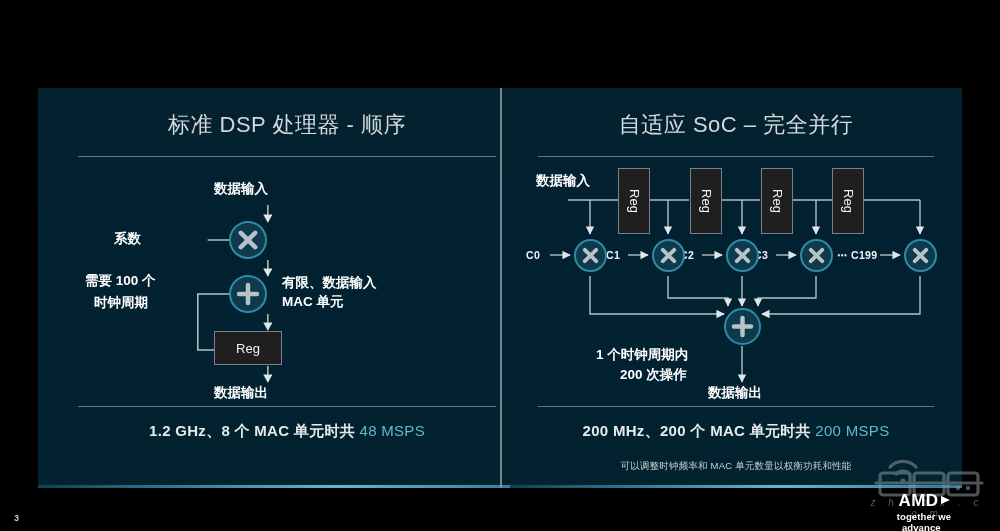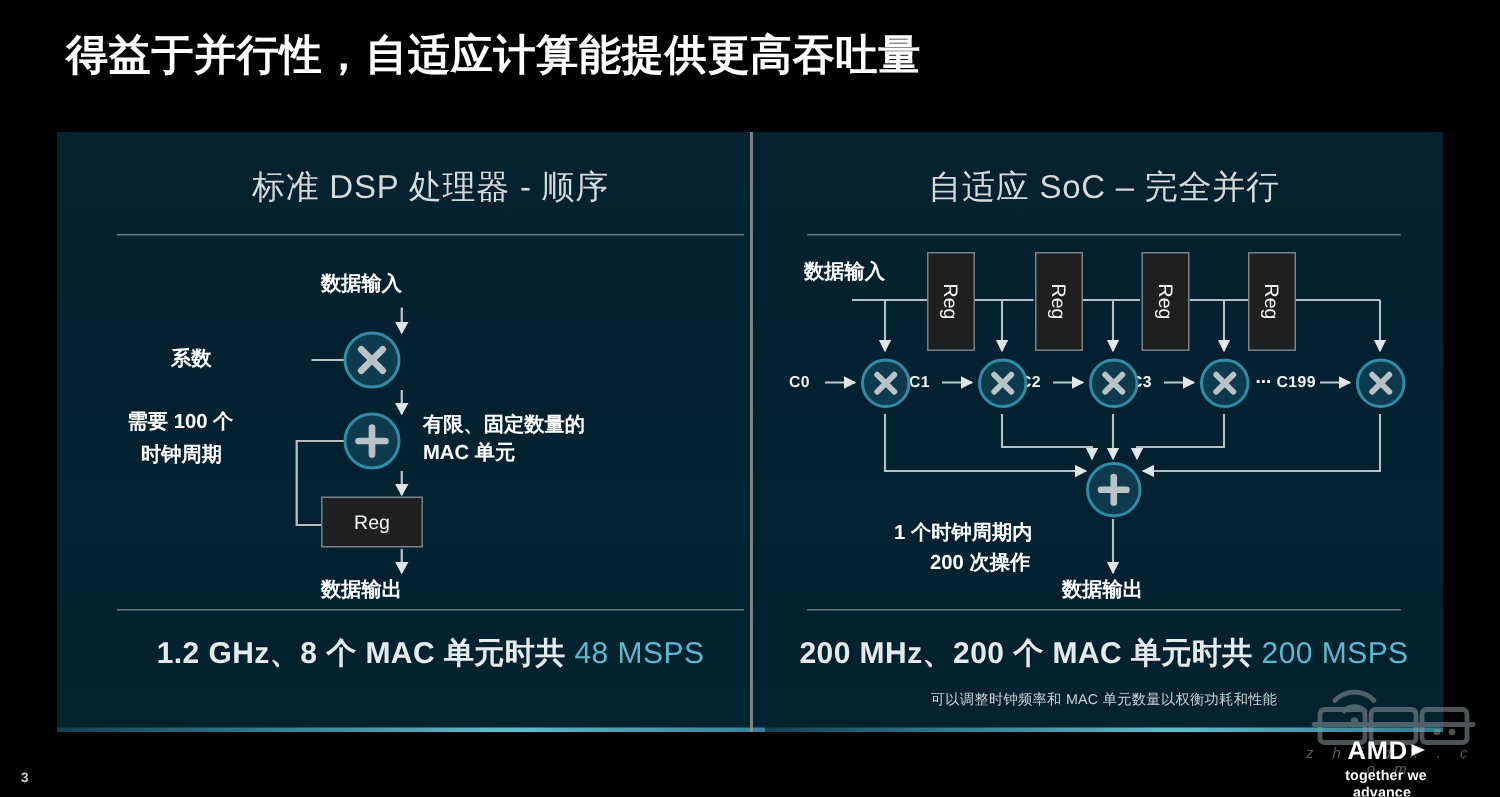--- a/index.html
+++ b/index.html
@@ -44,21 +44,21 @@
   .panel.right .panel-rule.bottom{left:28px;right:28px;top:318px;}
 
   .divider{
     position:absolute;left:500px;top:88px;width:2px;height:400px;
     background:#8e9598;opacity:.85;
   }
 
   
   .panel-footer{
     position:absolute;left:0;right:0;top:334px;text-align:center;
-    font-size:20px;font-weight:700;color:#e6eaec;letter-spacing:.3px;
+    font-size:15px;font-weight:700;color:#e6eaec;letter-spacing:.3px;
     white-space:nowrap;
   }
   .panel-footer .hl{color:#5fb8cf;font-weight:400;}
   .panel-subfooter{
     position:absolute;left:0;right:0;top:372px;text-align:center;
     font-size:9.5px;color:#c9d2d6;letter-spacing:.2px;white-space:nowrap;
   }
 
   
   .diagram{position:absolute;left:0;top:0;width:100%;height:100%;}
@@ -128,21 +128,20 @@
   .wm-text{
     position:absolute;left:0;top:42px;width:130px;text-align:center;
     color:#9aa3a8;font-size:10px;letter-spacing:5px;font-style:italic;
   }
 </style>
 </head>
 <body>
 
 <div id="slide">
 
-  <div class="slide-title">得益于并行性，自适应计算能提供更高吞吐量</div>
 
   <div class="panel left">
     <div class="panel-title">标准 DSP 处理器 - 顺序</div>
     <div class="panel-rule top"></div>
 
     <div class="diagram">
       <svg class="wires" viewBox="0 0 455 400" preserveAspectRatio="none">
         <defs>
           <marker id="ahL" markerWidth="7" markerHeight="7" refX="5.4" refY="3" orient="auto">
             <path d="M0,0 L6,3 L0,6 z" fill="#dfe5e8"></path>
@@ -179,21 +178,21 @@
 
       <div class="op" style="left:191px;top:187px;width:38px;height:38px;">
         <svg class="glyph" viewBox="0 0 38 38">
           <g stroke="#b9c2c6" stroke-width="5" stroke-linecap="round">
             <line x1="9" y1="19" x2="29" y2="19"></line>
             <line x1="19" y1="9" x2="19" y2="29"></line>
           </g>
         </svg>
       </div>
 
-      <div class="node-label" style="left:244px;top:186px;">有限、固定数量的</div>
+      <div class="node-label" style="left:244px;top:186px;">有限、数据输入</div>
       <div class="node-label" style="left:244px;top:205px;">MAC 单元</div>
 
       <div class="node-label" style="left:47px;top:184px;">需要 100 个</div>
       <div class="node-label" style="left:56px;top:206px;">时钟周期</div>
 
       <div class="reg horiz" style="left:176px;top:243px;width:68px;height:34px;">
         <span class="txt">Reg</span>
       </div>
 
       <div class="node-label" style="left:176px;top:296px;">数据输出</div>

